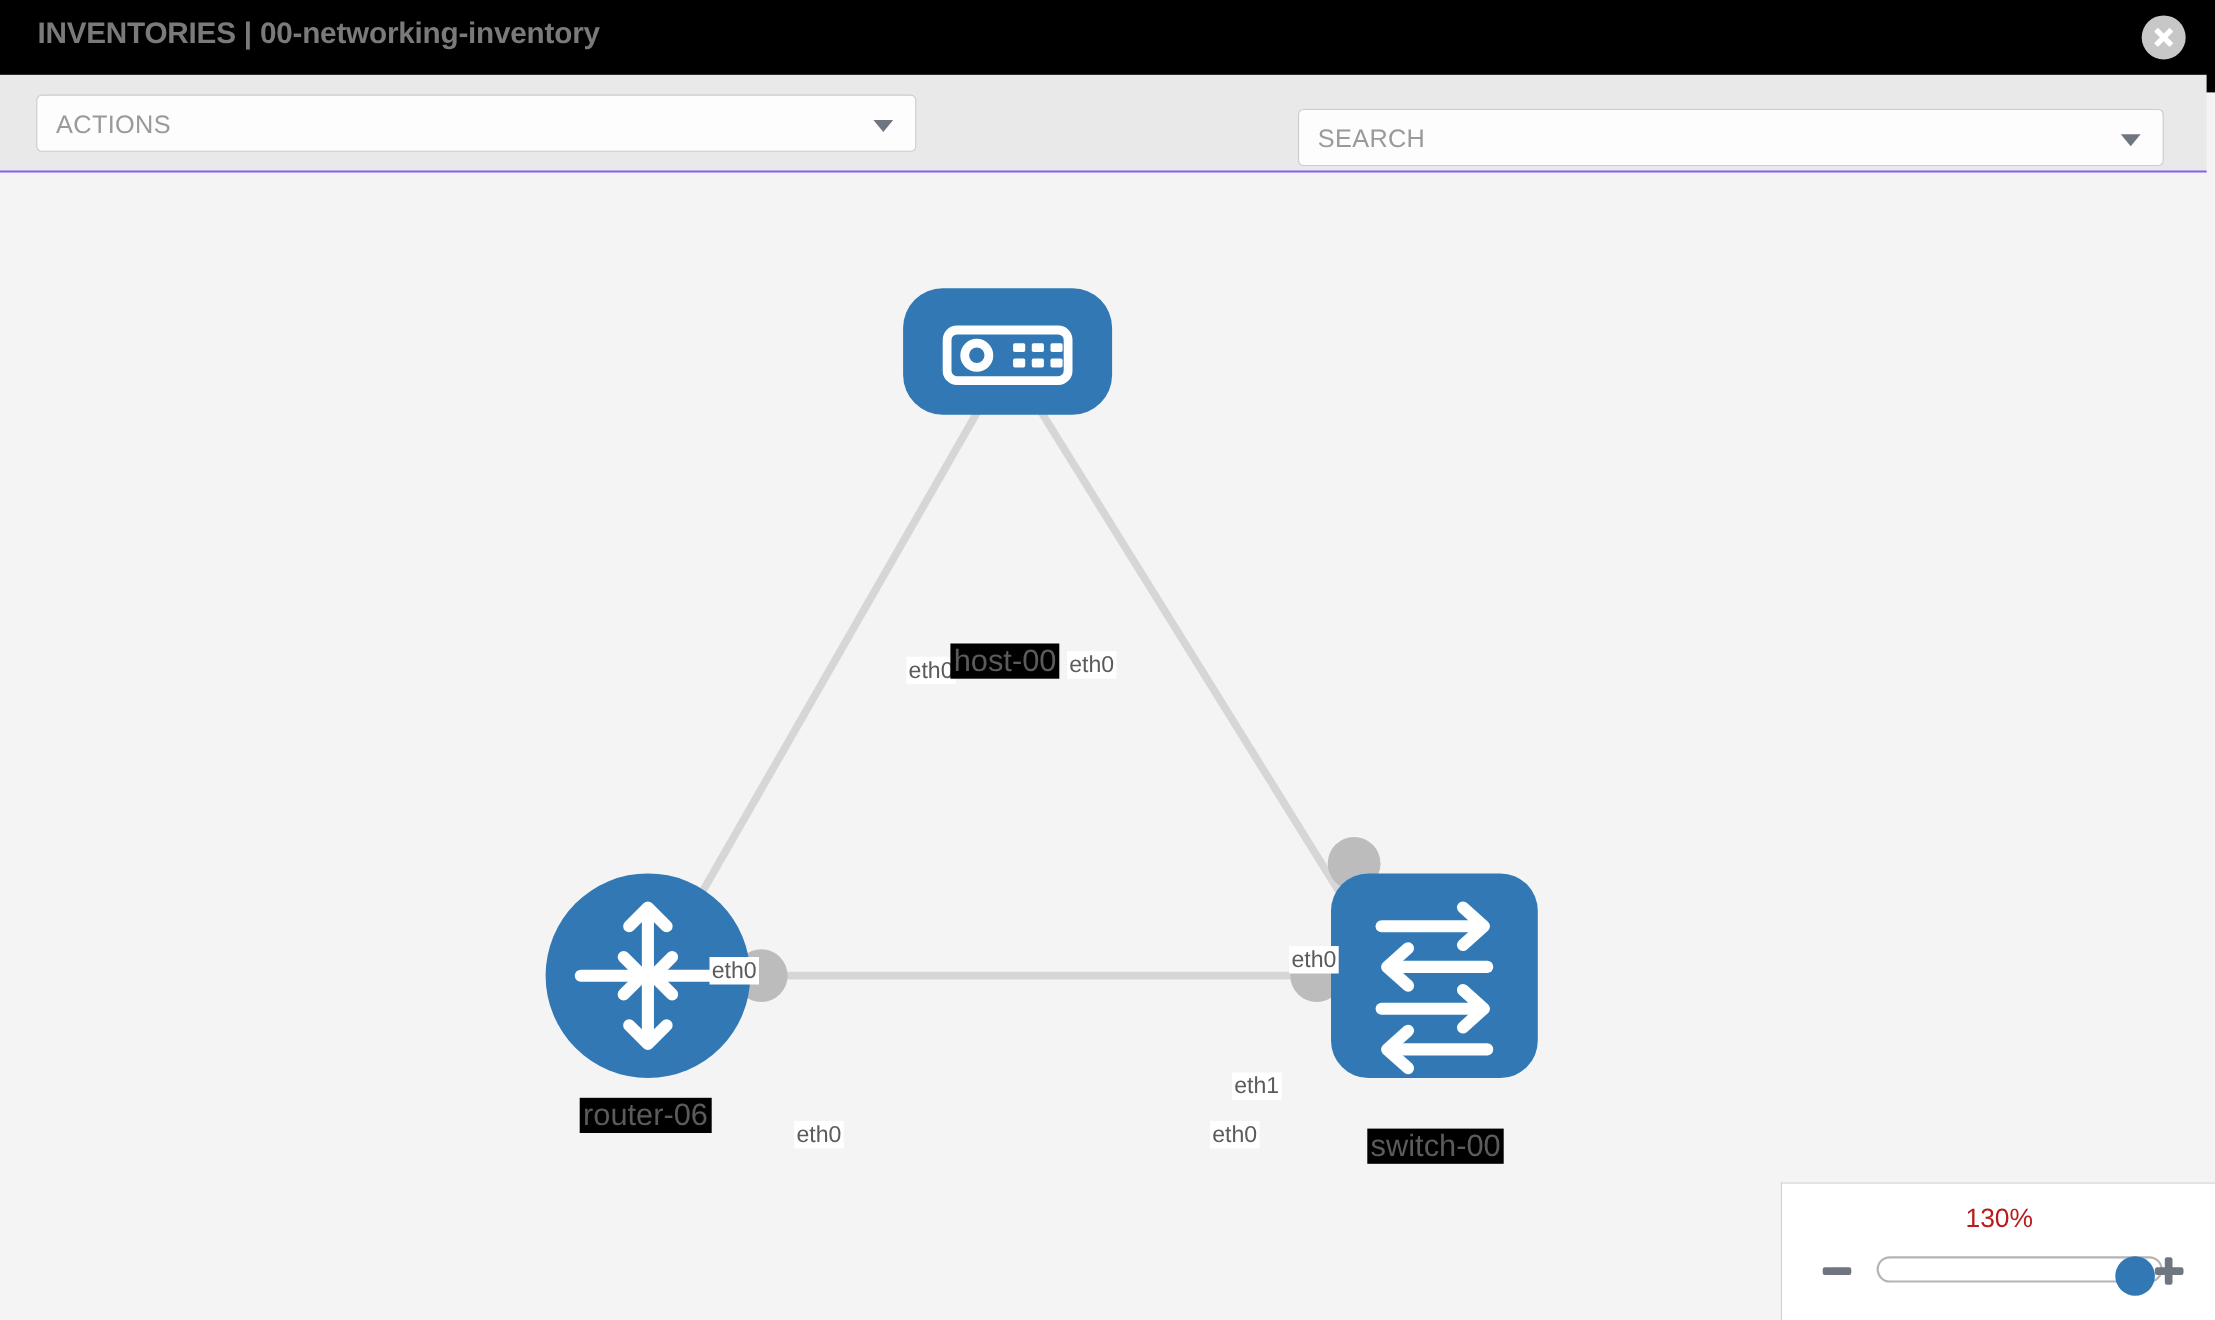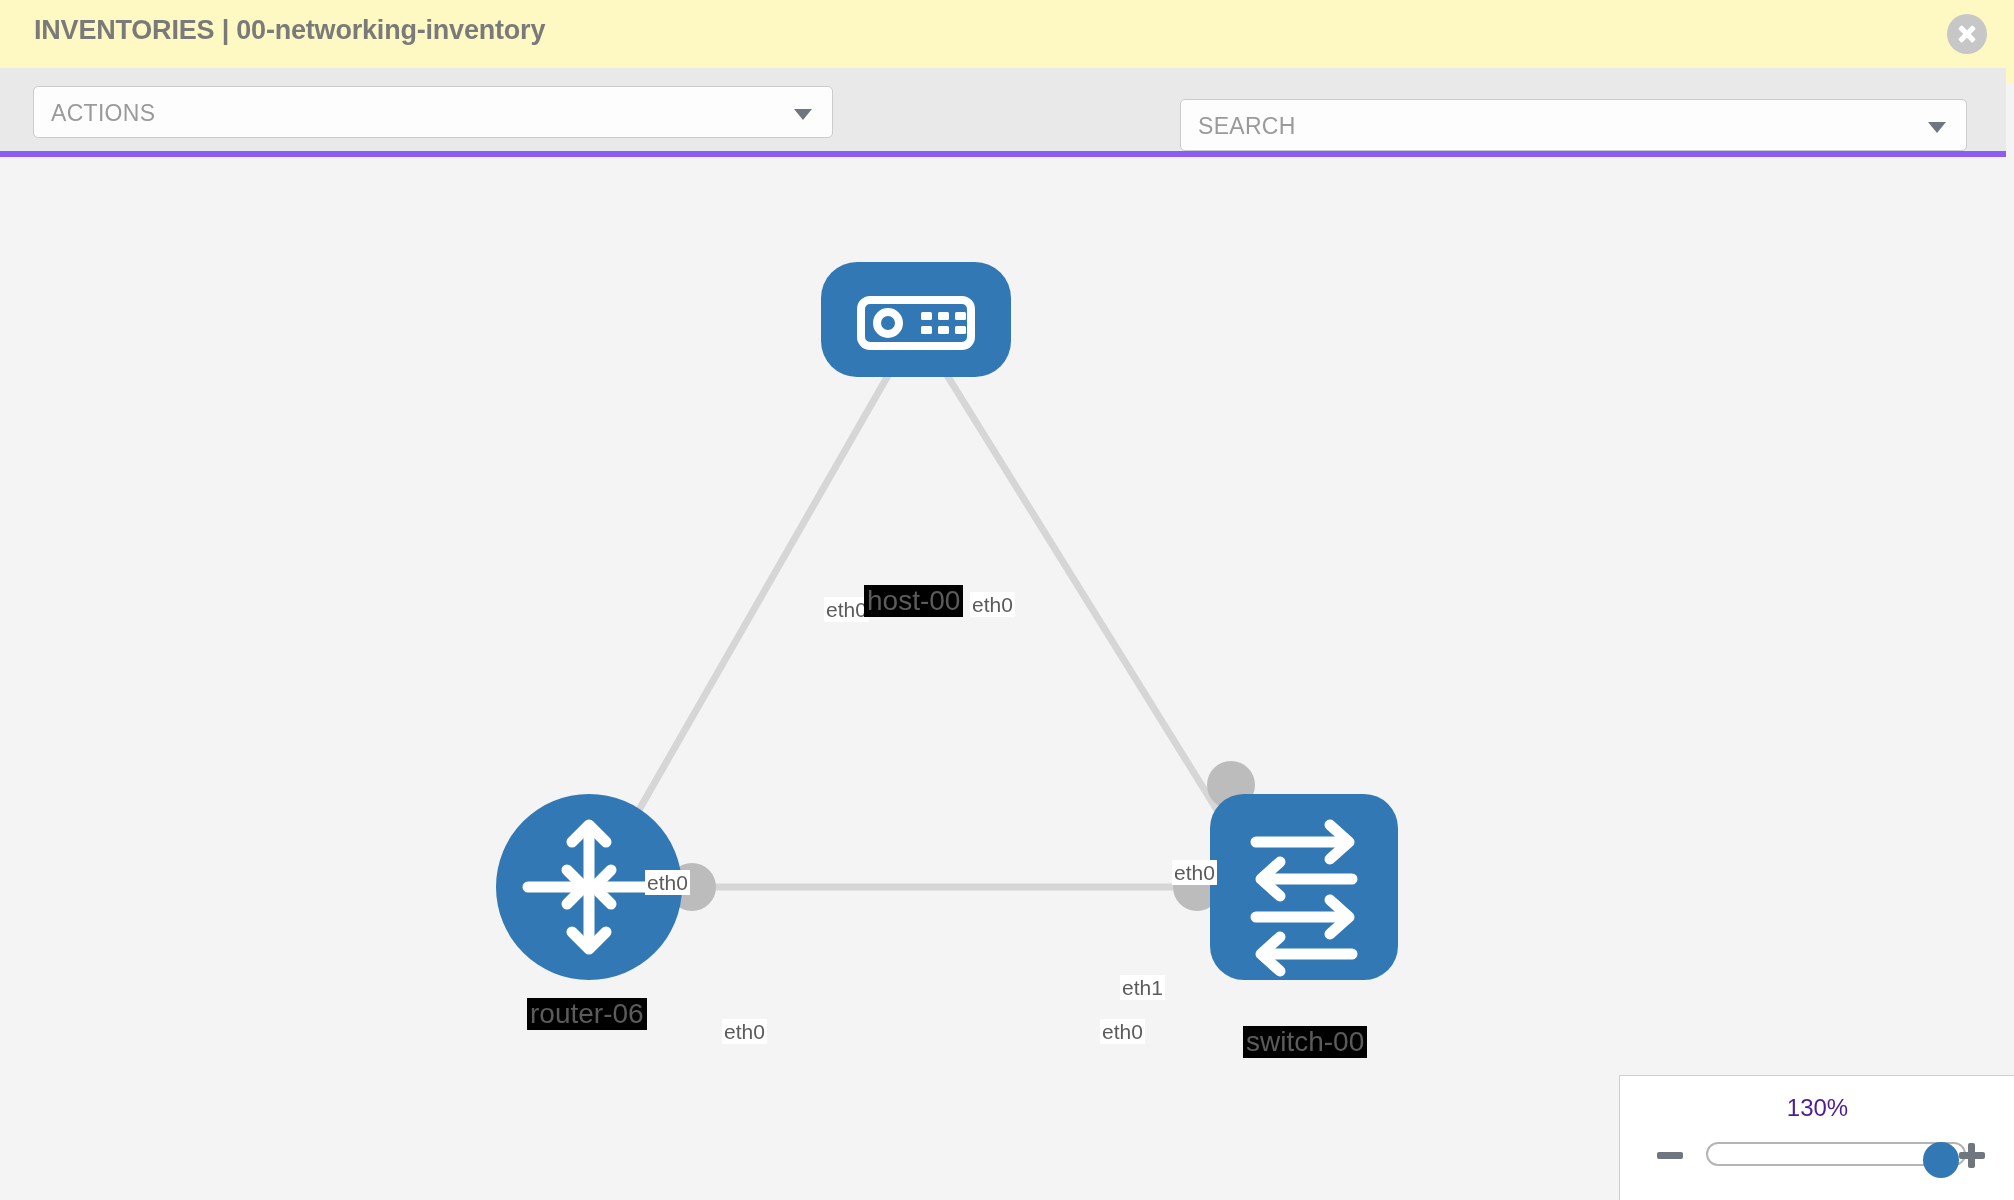--- a/index.html
+++ b/index.html
@@ -7,21 +7,21 @@
     width:2014px;height:1200px;
     background:#f4f4f4;
     font-family:"Liberation Sans", sans-serif;
     overflow:hidden;
     position:relative;
   }
 
   
   .header{
     position:absolute;top:0;left:0;width:2014px;height:84px;
-    background:#fef9c3;
+    background:#000000;
     box-sizing:border-box;
   }
   .header-title{
     position:absolute;left:34px;top:15px;
     font-size:27px;font-weight:bold;color:#7a7a7a;
     letter-spacing:-0.2px;white-space:nowrap;
   }
   .close-icon{
     position:absolute;right:27px;top:14px;
     width:40px;height:40px;border-radius:50%;
@@ -32,21 +32,21 @@
     width:20px;height:5px;background:#ffffff;border-radius:1px;
     transform-origin:center;
   }
   .close-icon::before{transform:translate(-50%,-50%) rotate(45deg);}
   .close-icon::after{transform:translate(-50%,-50%) rotate(-45deg);}
 
   
   .toolbar{
     position:absolute;top:68px;left:0;width:2006px;height:89px;
     background:#e9e9e9;
-    border-bottom:6px solid #8b5cf6;
+    border-bottom:2px solid #8b5cf6;
     box-sizing:border-box;
   }
   .actions-select{
     position:absolute;left:33px;top:18px;width:800px;height:52px;
     background:#fdfdfd;border:1px solid #cbcbcb;border-radius:5px;
     box-sizing:border-box;cursor:pointer;
   }
   .actions-select .label{
     position:absolute;left:17px;top:13px;
     font-size:23px;color:#9a9a9a;letter-spacing:0.3px;
@@ -90,21 +90,21 @@
   }
 
   
   .zoom-panel{
     position:absolute;right:0;bottom:0;width:395px;height:125px;
     background:#ffffff;border:1px solid #cfcfcf;
     border-right:none;border-bottom:none;box-sizing:border-box;
   }
   .zoom-value{
     position:absolute;top:18px;left:0;width:395px;text-align:center;
-    font-size:24px;color:#4c1d95;
+    font-size:24px;color:#b91c1c;
   }
   .zoom-row{position:absolute;top:56px;left:0;width:395px;height:42px;}
   .zoom-minus,.zoom-plus{
     position:absolute;top:8px;width:30px;height:30px;cursor:pointer;
   }
   .zoom-minus{left:35px;}
   .zoom-plus{right:28px;}
   .zoom-minus::before{
     content:"";position:absolute;left:2px;top:12px;width:26px;height:7px;
     background:#6f7680;border-radius:2px;

